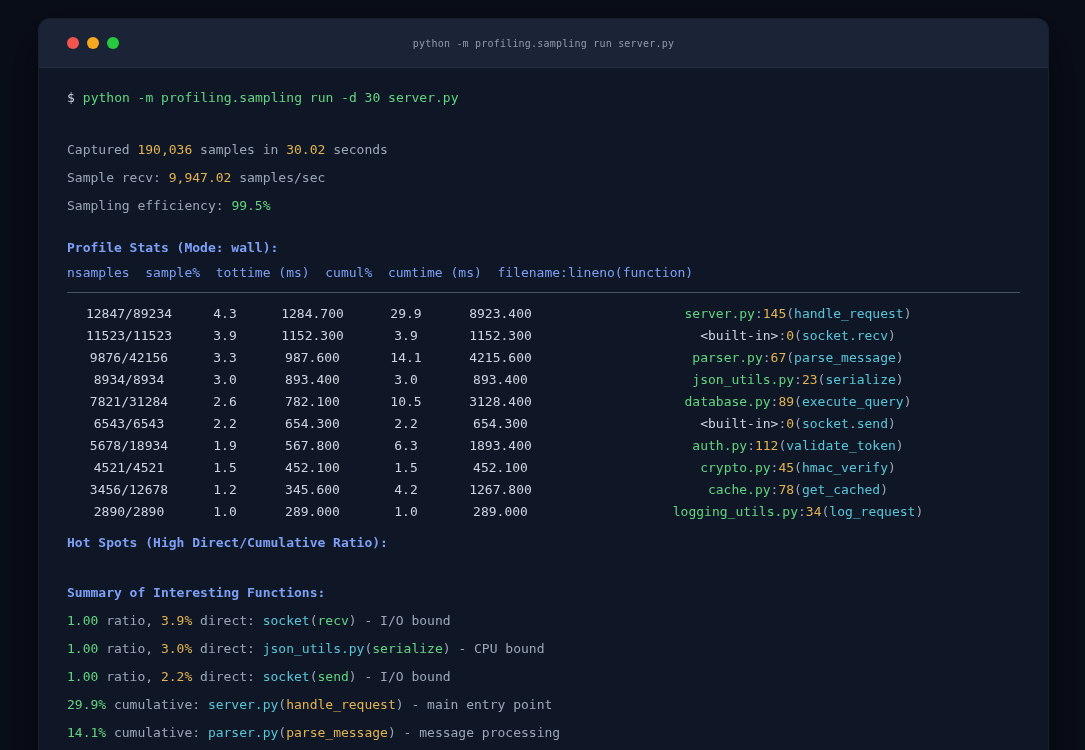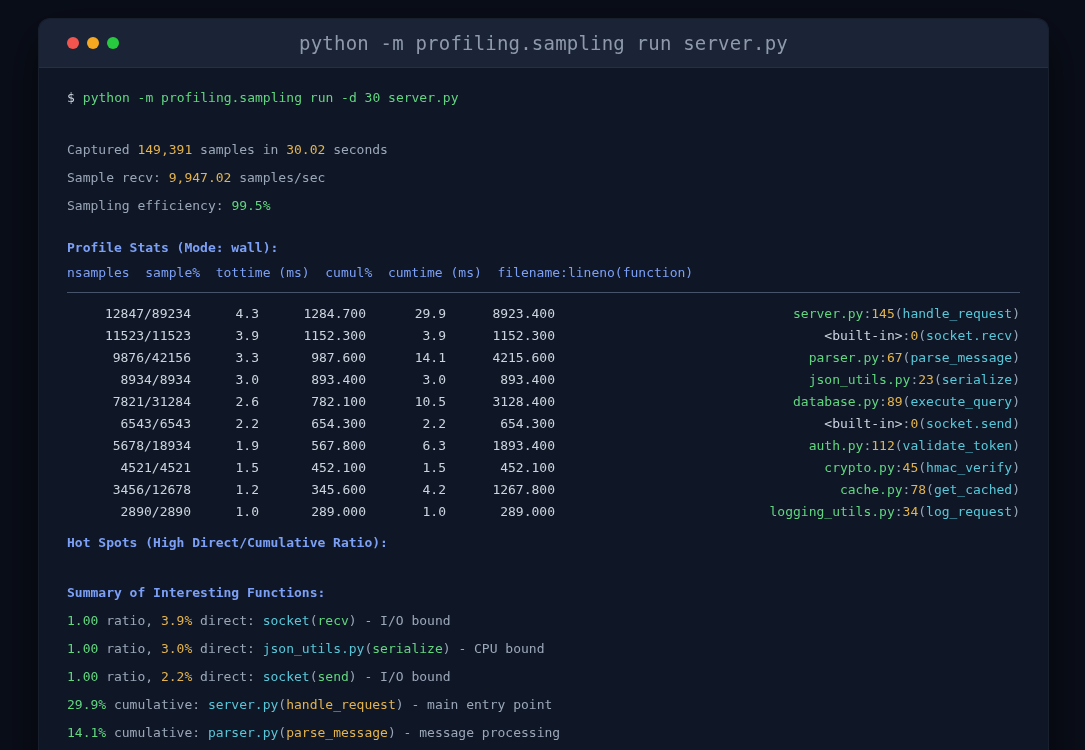--- a/index.html
+++ b/index.html
@@ -20,39 +20,39 @@
     border-bottom:1px solid rgba(255,255,255,0.05);
     display:flex;align-items:center;position:relative;
   }
   .dots{display:flex;gap:8px;padding-left:28px;position:relative;z-index:2}
   .dot{width:12px;height:12px;border-radius:50%;display:inline-block}
   .dot.red{background:var(--c-dot-red,#f1554d)}
   .dot.yellow{background:var(--c-dot-yellow,#f6a821)}
   .dot.green{background:var(--c-dot-green,#27c93f)}
   .title{
     position:absolute;left:0;right:0;text-align:center;
-    color:var(--c-title-text,#8e9aac);font-size:19px;letter-spacing:0.2px;
+    color:var(--c-title-text,#8e9aac);font-size:10px;letter-spacing:0.2px;
   }
   .term{padding:16px 28px 24px 28px;font-size:13px;color:var(--c-muted,#9aa7b8)}
   .line{line-height:28px;white-space:pre}
   .cmd{margin-bottom:24px}
   .cmd .prompt{margin-right:8px}
   .head{color:var(--c-blue,#7da0f7);font-weight:bold;line-height:28px;white-space:pre}
   .head.profile{margin-top:14px}
   .head.summary{margin-top:22px}
   .head.hot{margin-top:6px}
   .head.orch{margin-top:10px}
   .cols{color:var(--c-blue,#7da0f7);font-weight:normal;line-height:22px;white-space:pre}
   .rule{border:0;border-top:1px solid var(--c-divider,#46536a);margin:8px 0 10px 0}
   .trow{
     display:grid;grid-template-columns:124px 68px 107px 80px 109px 1fr;
     line-height:22px;white-space:pre;
   }
-  .trow .num{text-align:right;color:var(--c-bright,#ccd4df)}
-  .trow .fn{padding-left:21px;text-align:right;white-space:pre}
+  .trow .num{text-align:center;color:var(--c-bright,#ccd4df)}
+  .trow .fn{padding-left:21px;text-align:center;white-space:pre}
   .c-green{color:var(--c-green,#62d580)}
   .c-yellow{color:var(--c-yellow,#e3b34f)}
   .c-cyan{color:var(--c-cyan,#58c7d9)}
   .c-muted{color:var(--c-muted,#9aa7b8)}
   .c-bright{color:var(--c-bright,#ccd4df)}
 </style>
 </head>
 <body>
 
 <div class="window">
@@ -62,21 +62,21 @@
       <span class="dot yellow"></span>
       <span class="dot green"></span>
     </div>
     <div class="title">python -m profiling.sampling run server.py</div>
   </div>
 
   <div class="term">
     <div class="line cmd"><span class="prompt c-bright">$</span><span class="c-green">python -m profiling.sampling run -d 30 server.py</span></div>
 
     <div id="stats">
-        <div class="line"><span class="c-muted">Captured </span><span class="c-yellow">149,391</span><span class="c-muted"> samples in </span><span class="c-yellow">30.02</span><span class="c-muted"> seconds</span></div>
+        <div class="line"><span class="c-muted">Captured </span><span class="c-yellow">190,036</span><span class="c-muted"> samples in </span><span class="c-yellow">30.02</span><span class="c-muted"> seconds</span></div>
         <div class="line"><span class="c-muted">Sample recv: </span><span class="c-yellow">9,947.02</span><span class="c-muted"> samples/sec</span></div>
         <div class="line"><span class="c-muted">Sampling efficiency: </span><span class="c-green">99.5%</span></div>
       </div>
 
     <div class="head profile">Profile Stats (Mode: wall):</div>
     <div class="cols">nsamples  sample%  tottime (ms)  cumul%  cumtime (ms)  filename:lineno(function)</div>
     <hr class="rule">
     <div id="rows">
         <div class="trow"><span class="num">12847/89234</span><span class="num">4.3</span><span class="num">1284.700</span><span class="num">29.9</span><span class="num">8923.400</span><span class="fn"><span class="c-green">server.py</span><span class="c-muted">:</span><span class="c-yellow">145</span><span class="c-muted">(</span><span class="c-cyan">handle_request</span><span class="c-muted">)</span></span></div>
         <div class="trow"><span class="num">11523/11523</span><span class="num">3.9</span><span class="num">1152.300</span><span class="num">3.9</span><span class="num">1152.300</span><span class="fn"><span class="c-bright">&lt;built-in&gt;</span><span class="c-muted">:</span><span class="c-yellow">0</span><span class="c-muted">(</span><span class="c-cyan">socket.recv</span><span class="c-muted">)</span></span></div>

